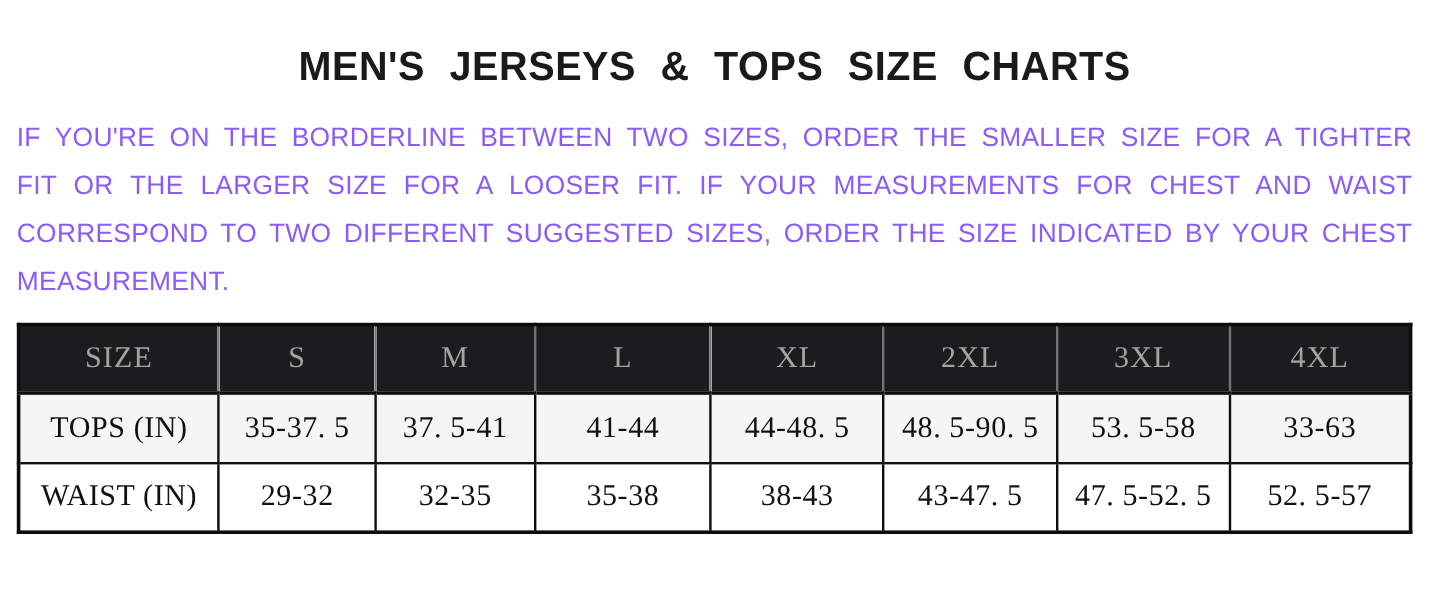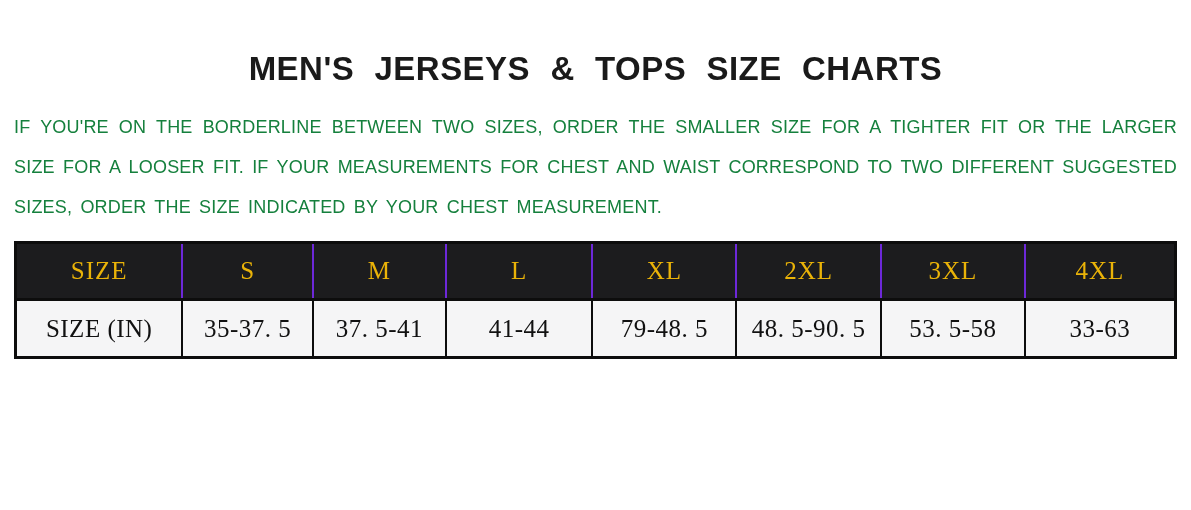--- a/index.html
+++ b/index.html
@@ -7,39 +7,39 @@
     margin: 0;
     padding: 0;
     background: #ffffff;
     width: 1191px;
     height: 510px;
     overflow: hidden;
     font-family: "Liberation Sans", sans-serif;
   }
   .page {
     width: 1191px;
-    padding: 16px 14px;
+    padding: 4px 14px;
   }
   .page-title {
     margin: 0;
     padding-top: 33px;
     text-align: center;
     font-size: 34px;
     font-weight: bold;
     color: #1a1a1a;
     letter-spacing: 0.5px;
     word-spacing: 11px;
     transform: scaleX(0.97);
     transform-origin: center;
     white-space: nowrap;
   }
   .intro-text {
     margin: 19px 0 0 0;
-    color: #15803d;
-    font-size: 18px;
+    color: #8b5cf6;
+    font-size: 22px;
     line-height: 40px;
     letter-spacing: 0.2px;
     word-spacing: 3px;
     text-align: justify;
   }
   table.size-chart {
     margin-top: 14px;
     width: 1163px;
     border-collapse: collapse;
     table-layout: fixed;
@@ -48,26 +48,26 @@
   }
   table.size-chart th,
   table.size-chart td {
     text-align: center;
     vertical-align: middle;
     white-space: pre;
     overflow: hidden;
   }
   table.size-chart thead th {
     background: #1c1c1e;
-    color: #eab308;
+    color: #a3a3a3;
     font-weight: normal;
     font-size: 25px;
     height: 57px;
     border-left: 2px solid #ffffff;
-    border-right: 2px solid #6d28d9;
+    border-right: 2px solid #737373;
     border-bottom: 3px solid #0d0d0d;
     letter-spacing: 1px;
   }
   table.size-chart tbody td {
     color: #111111;
     font-size: 25px;
     height: 58px;
     border: 2px solid #0d0d0d;
     letter-spacing: 0.5px;
   }
@@ -101,24 +101,34 @@
         <th>M</th>
         <th>L</th>
         <th>XL</th>
         <th>2XL</th>
         <th>3XL</th>
         <th>4XL</th>
       </tr>
     </thead>
     <tbody>
       <tr class="stripe-odd">
-        <td>SIZE (IN)</td>
+        <td>TOPS (IN)</td>
         <td>35-37. 5</td>
         <td>37. 5-41</td>
         <td>41-44</td>
-        <td>79-48. 5</td>
+        <td>44-48. 5</td>
         <td>48. 5-90. 5</td>
         <td>53. 5-58</td>
         <td>33-63</td>
+      </tr>
+      <tr class="stripe-even">
+        <td>WAIST (IN)</td>
+        <td>29-32</td>
+        <td>32-35</td>
+        <td>35-38</td>
+        <td>38-43</td>
+        <td>43-47. 5</td>
+        <td>47. 5-52. 5</td>
+        <td>52. 5-57</td>
       </tr>
     </tbody>
   </table>
 </div>
 
 </body></html>

